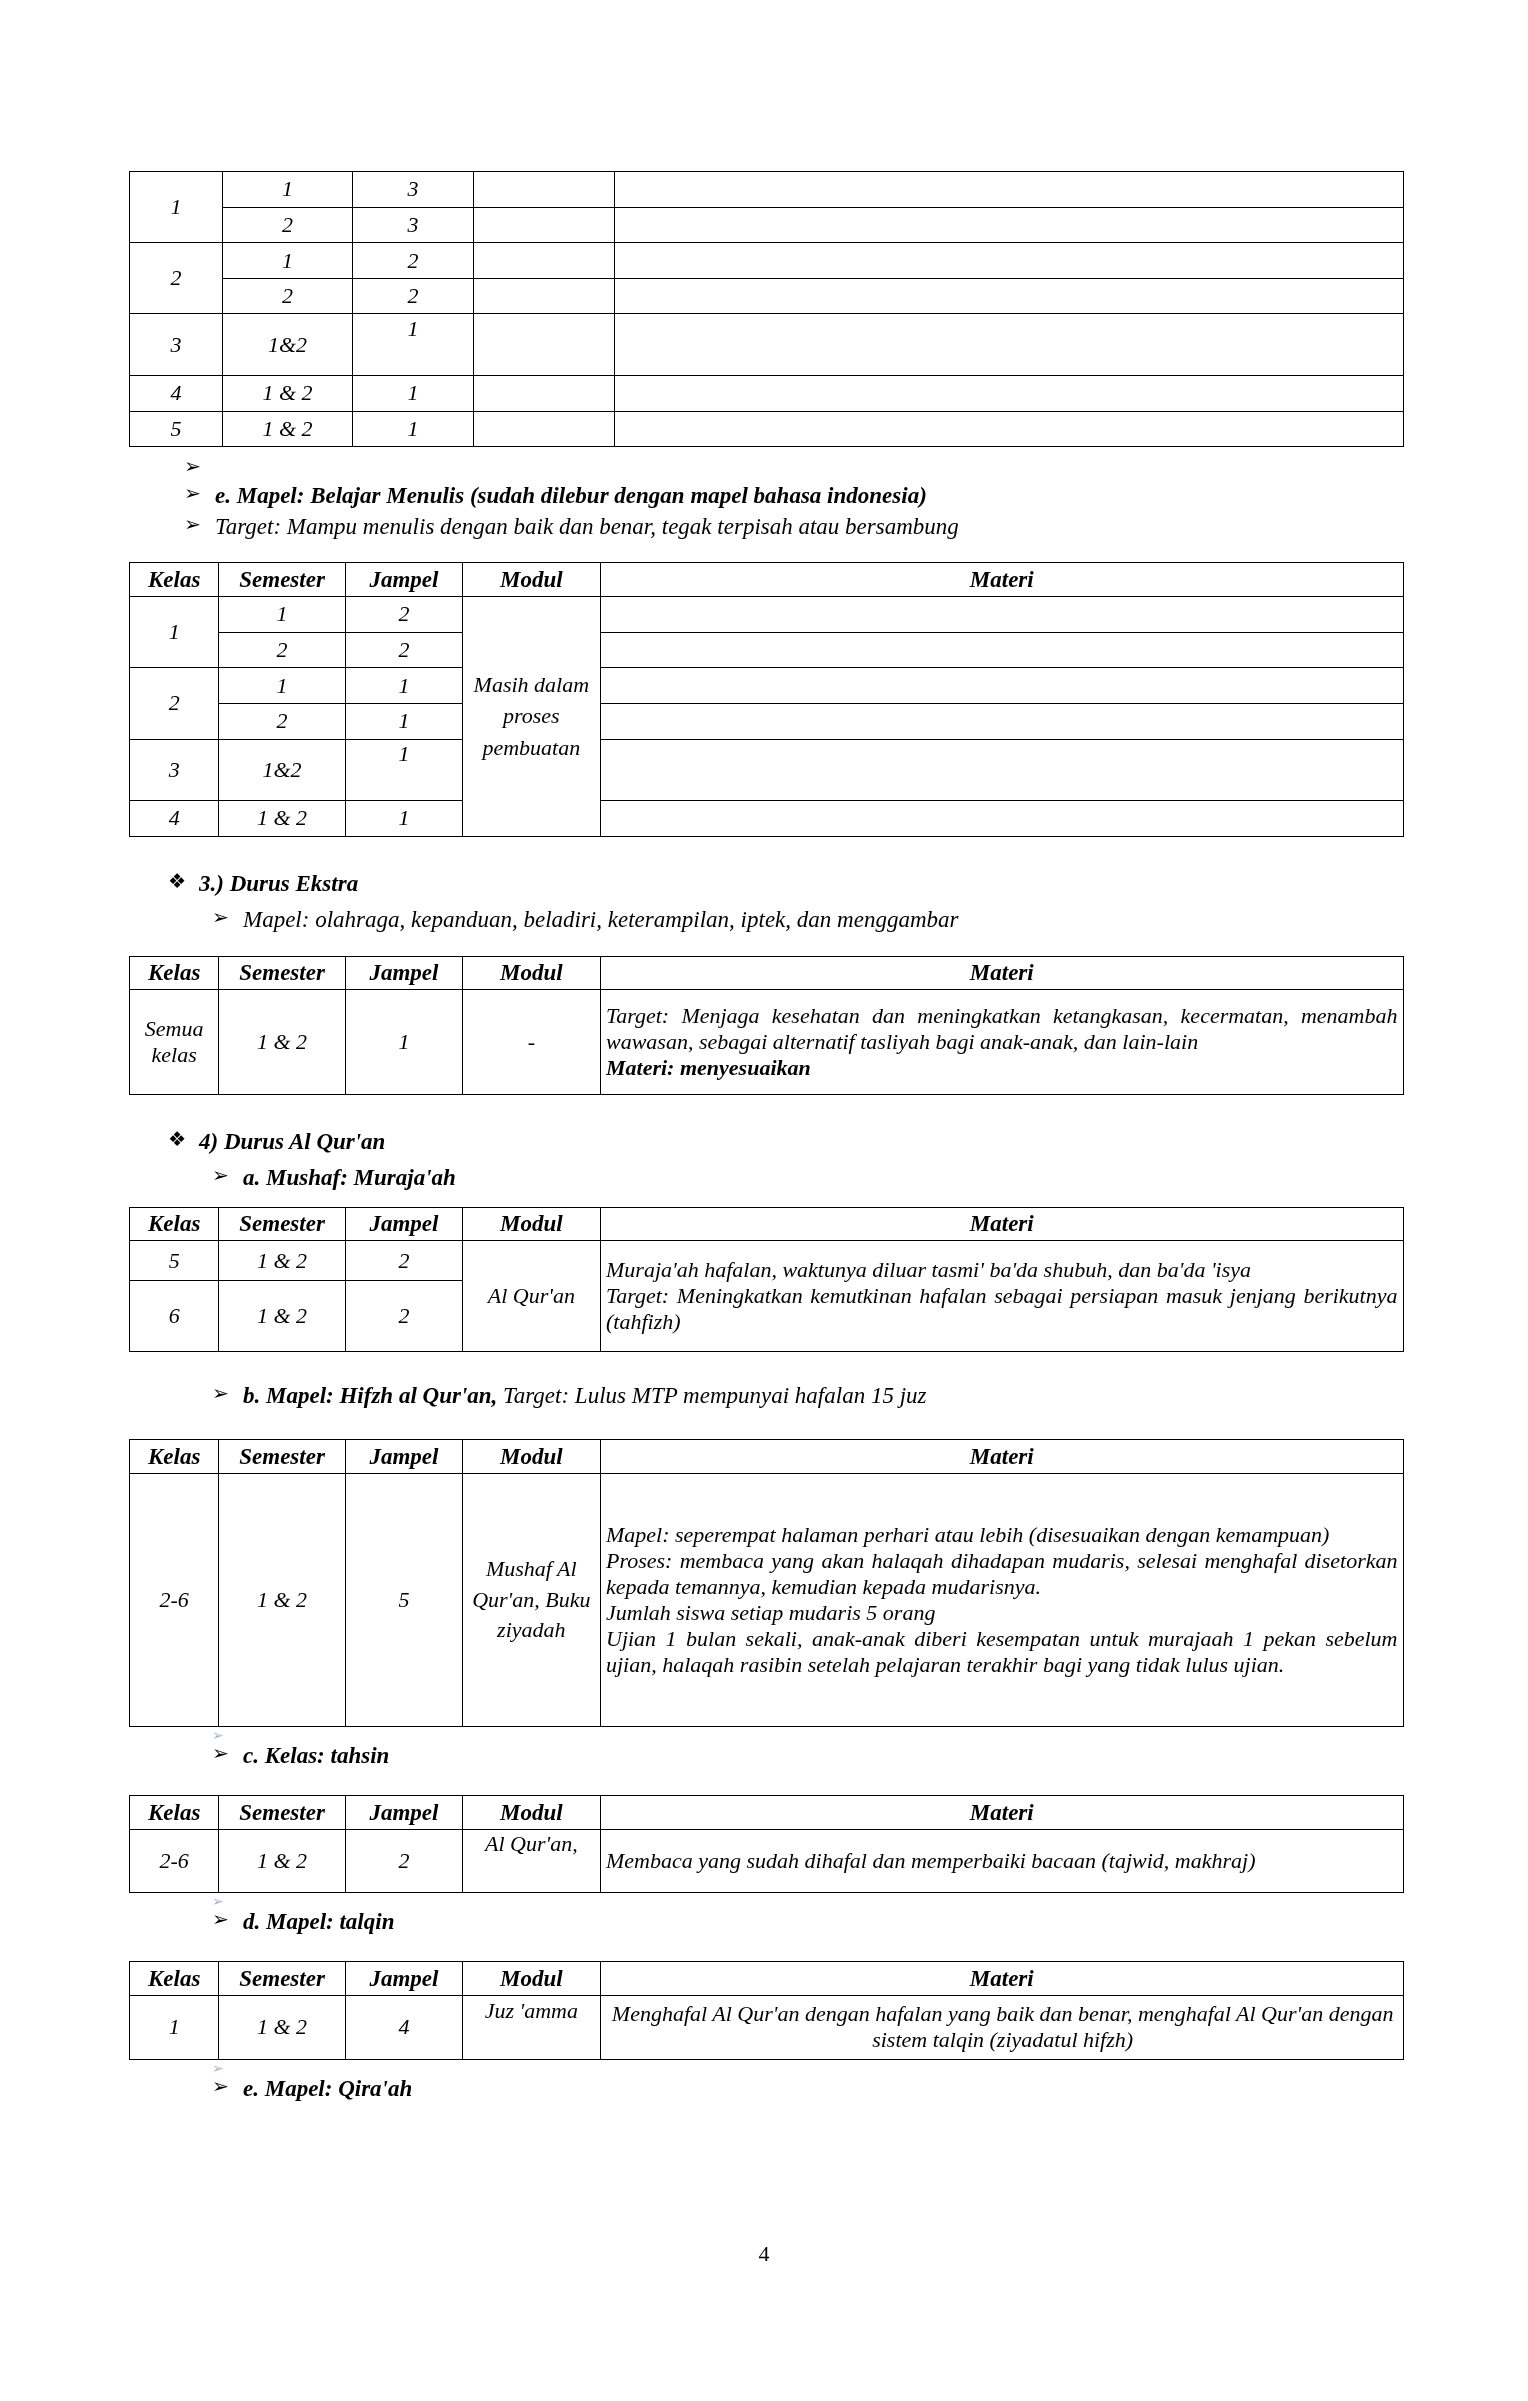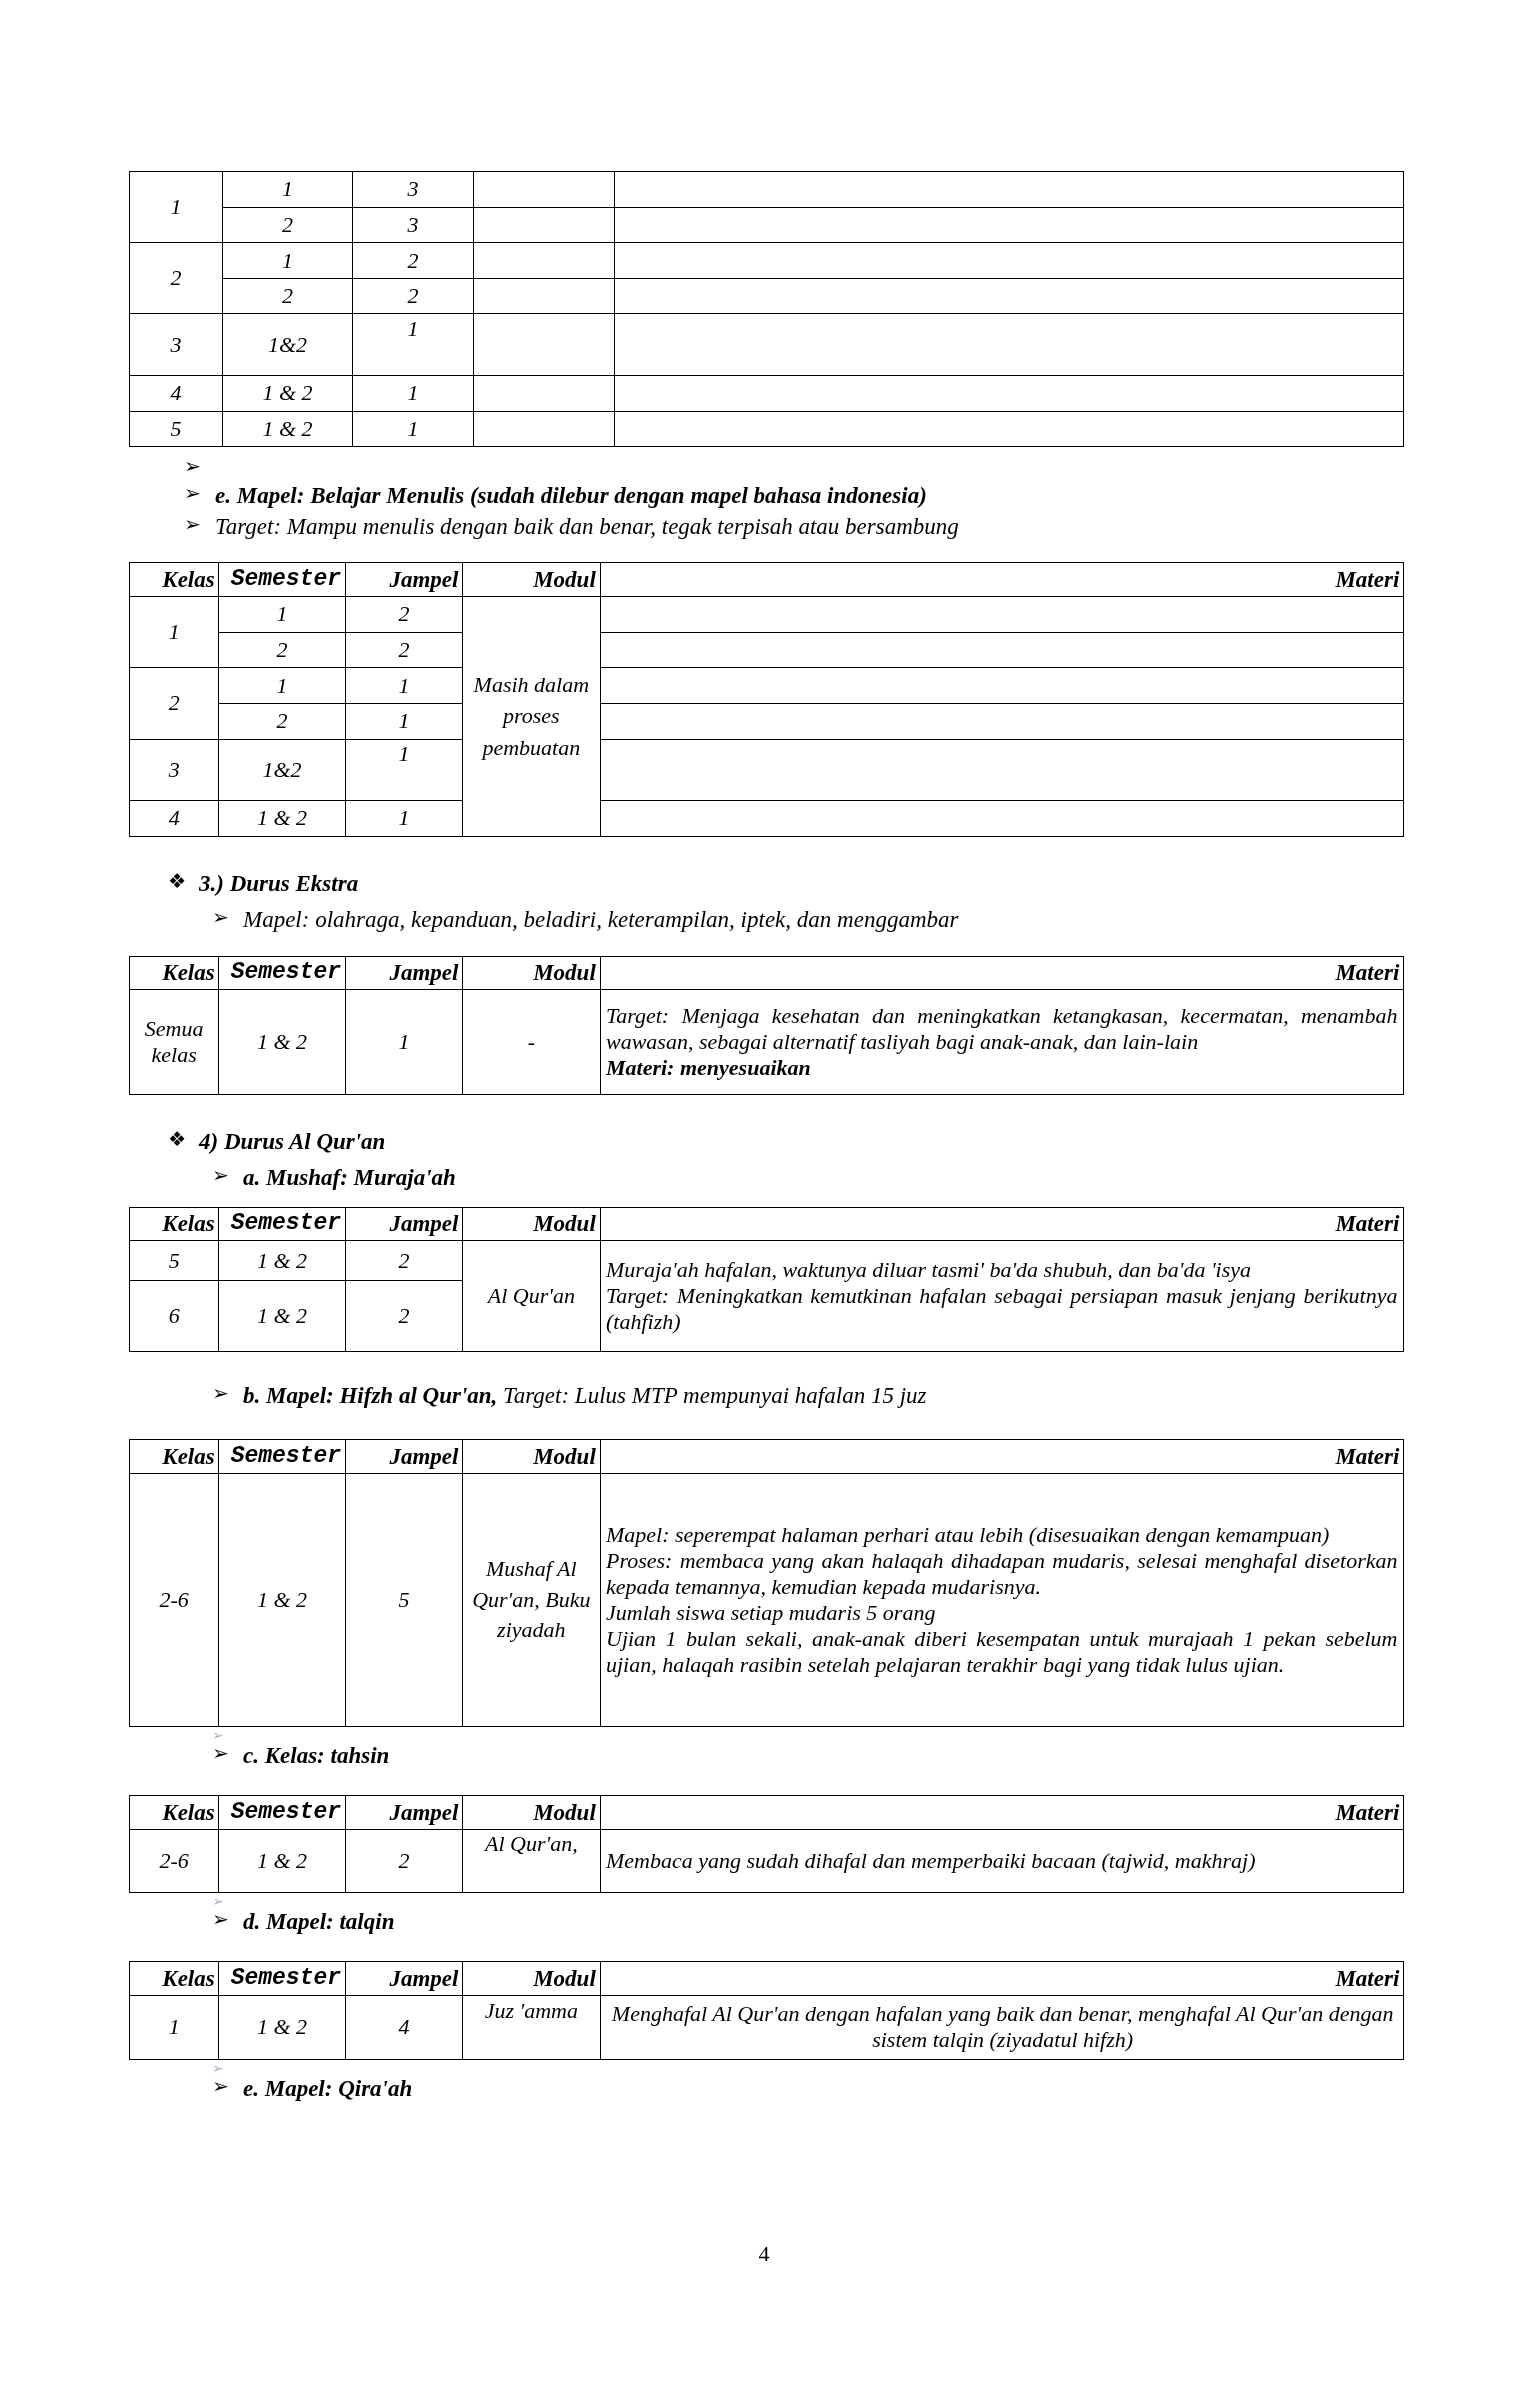--- a/index.html
+++ b/index.html
@@ -40,31 +40,31 @@
     line-height: 1.18;
   }
   table.doc td, table.doc th {
     border: 1.4px solid #000;
     padding: 1.8px 5.5px;
     vertical-align: middle;
     font-weight: normal;
   }
   table.doc th {
     font-weight: bold;
-    text-align: right;
+    text-align: center;
     font-style: italic;
     font-size: 23px;
     padding: 2.8px 3.7px;
   }
   .ctr { text-align: center; }
   .just { text-align: justify; text-align-last: left; vertical-align: top; padding: 5.5px 7.4px 5.5px 9.2px; }
   .topleft { vertical-align: top; text-align: center; }
 
   .c-kelas { width: 81px; }
-  .c-sem   { width: 118px; font-family: Liberation Mono, monospace; }
+  .c-sem   { width: 118px; }
   .c-jam   { width: 109px; margin-left: 36px; }
   .c-mod   { width: 129px; }
   .c-mat   { width: auto; }
 
   
   .t0-kelas { width: 81px; }
   .t0-sem   { width: 118px; }
   .t0-jam   { width: 109px; }
   .t0-mod   { width: 129px; }
 

